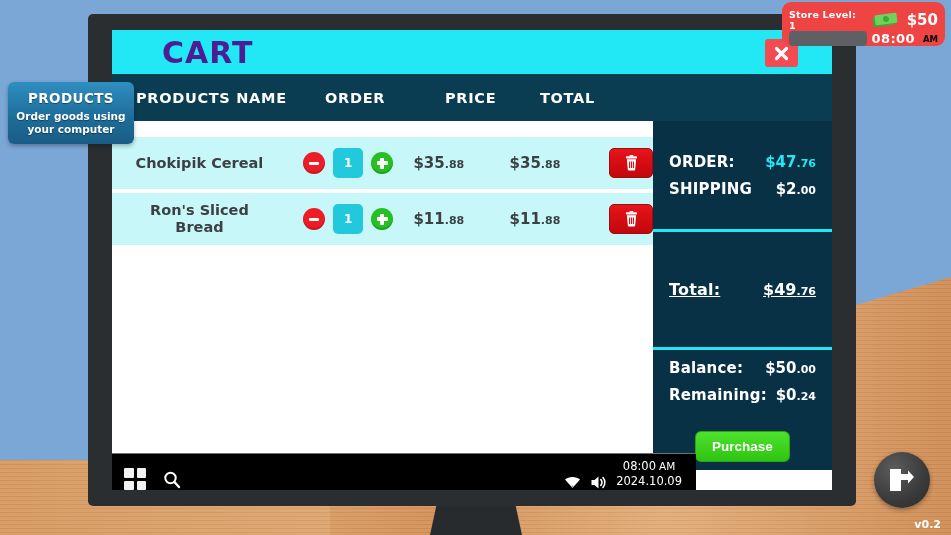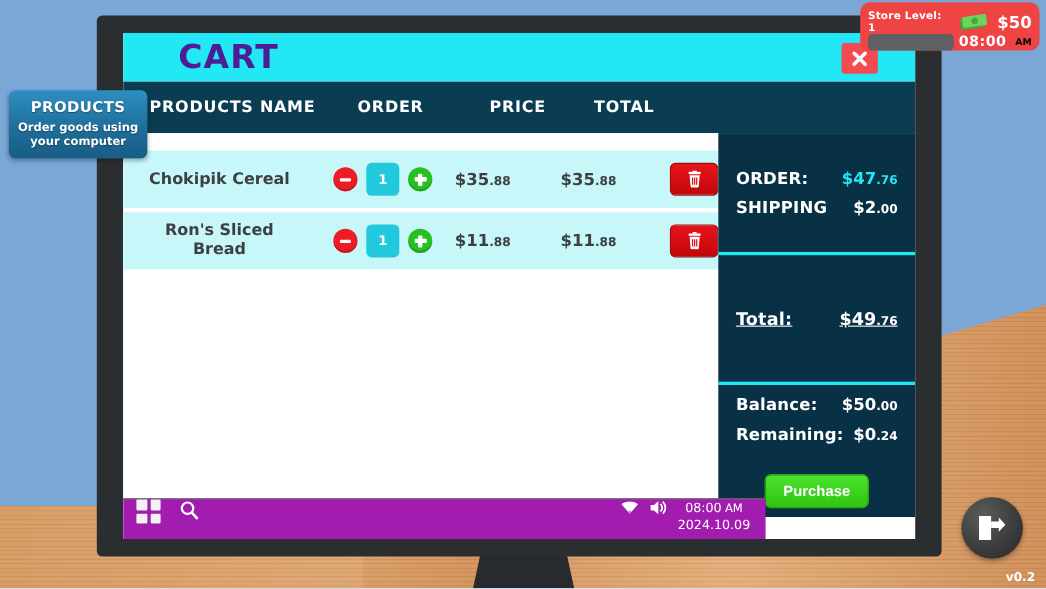--- a/index.html
+++ b/index.html
@@ -228,22 +228,22 @@
     font-size: 13.5px;
     padding: 7px 16px;
     cursor: pointer;
   }
 
   
   .taskbar {
     position: absolute;
     left: 0; bottom: 0;
     width: 584px; height: 37px;
-    background: #a21caf;
-    display: flex; align-items: flex-start;
+    background: #000000;
+    display: flex; align-items: flex-end;
     border-top: 1px solid #6f6f6f;
   }
   .tb-start {
     margin-left: 12px;
     width: 22px; height: 22px;
     display: grid; grid-template-columns: 1fr 1fr; grid-template-rows: 1fr 1fr;
     gap: 3px;
     cursor: pointer;
   }
   .tb-start span { background: #f2f2f2; border-radius: 1px; }

